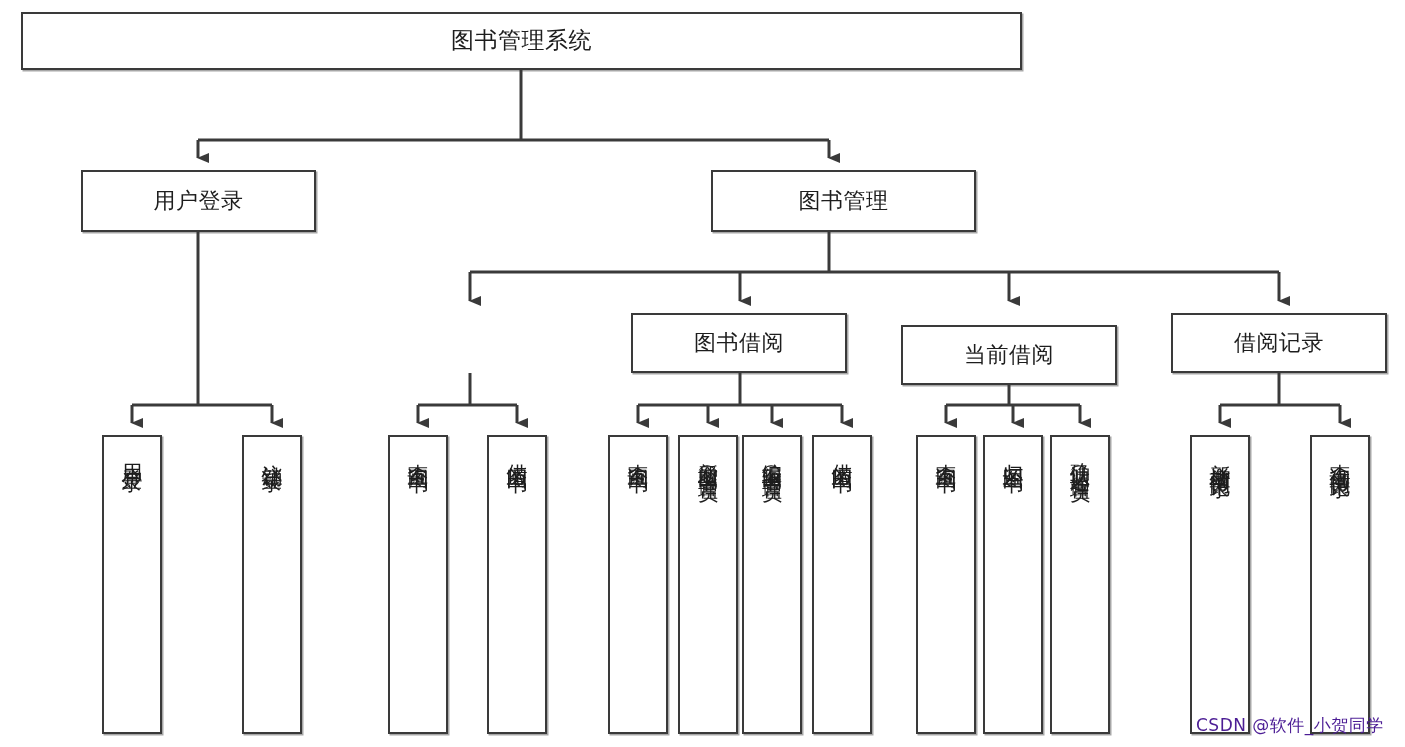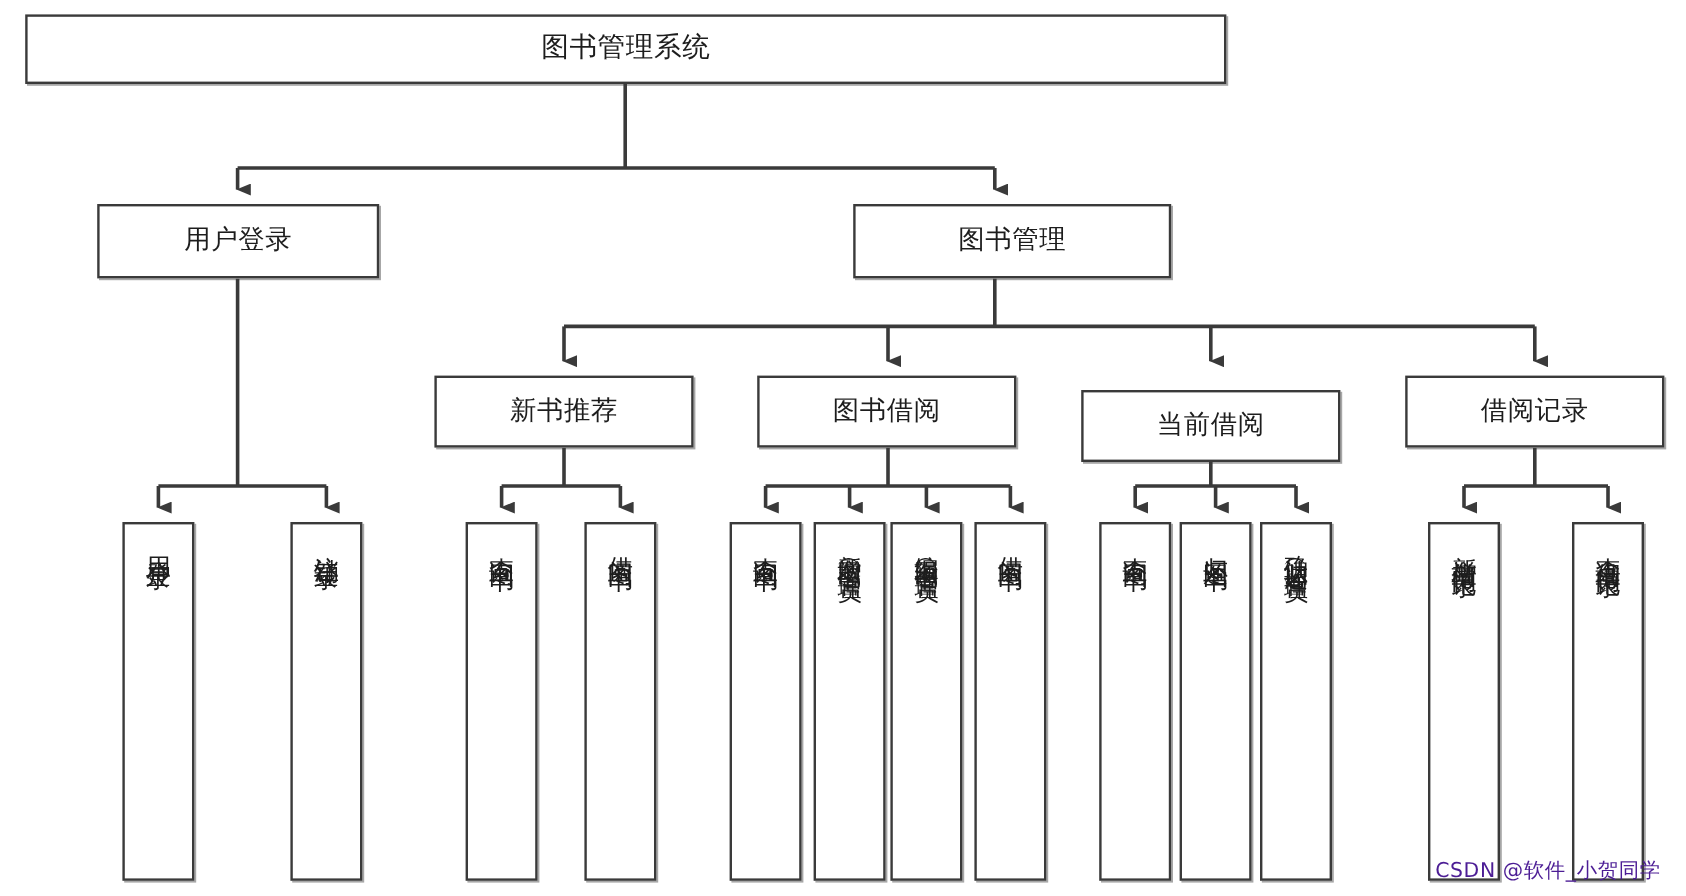--- a/index.html
+++ b/index.html
@@ -132,23 +132,20 @@
     <span class="lbl">图书管理系统</span>
   </div>
 
   <div class="node horiz" style="left: 81px; top: 170px; width: 235px; height: 62px;">
     <span class="lbl">用户登录</span>
   </div>
   <div class="node horiz" style="left: 711px; top: 170px; width: 265px; height: 62px;">
     <span class="lbl">图书管理</span>
   </div>
 
-  <div class="node horiz" style="left: 362px; top: 313px; width: 216px; height: 60px;">
-    <span class="lbl">新书推荐</span>
-  </div>
   <div class="node horiz" style="left: 631px; top: 313px; width: 216px; height: 60px;">
     <span class="lbl">图书借阅</span>
   </div>
   <div class="node horiz" style="left: 901px; top: 325px; width: 216px; height: 60px;">
     <span class="lbl">当前借阅</span>
   </div>
   <div class="node horiz" style="left: 1171px; top: 313px; width: 216px; height: 60px;">
     <span class="lbl">借阅记录</span>
   </div>
 

